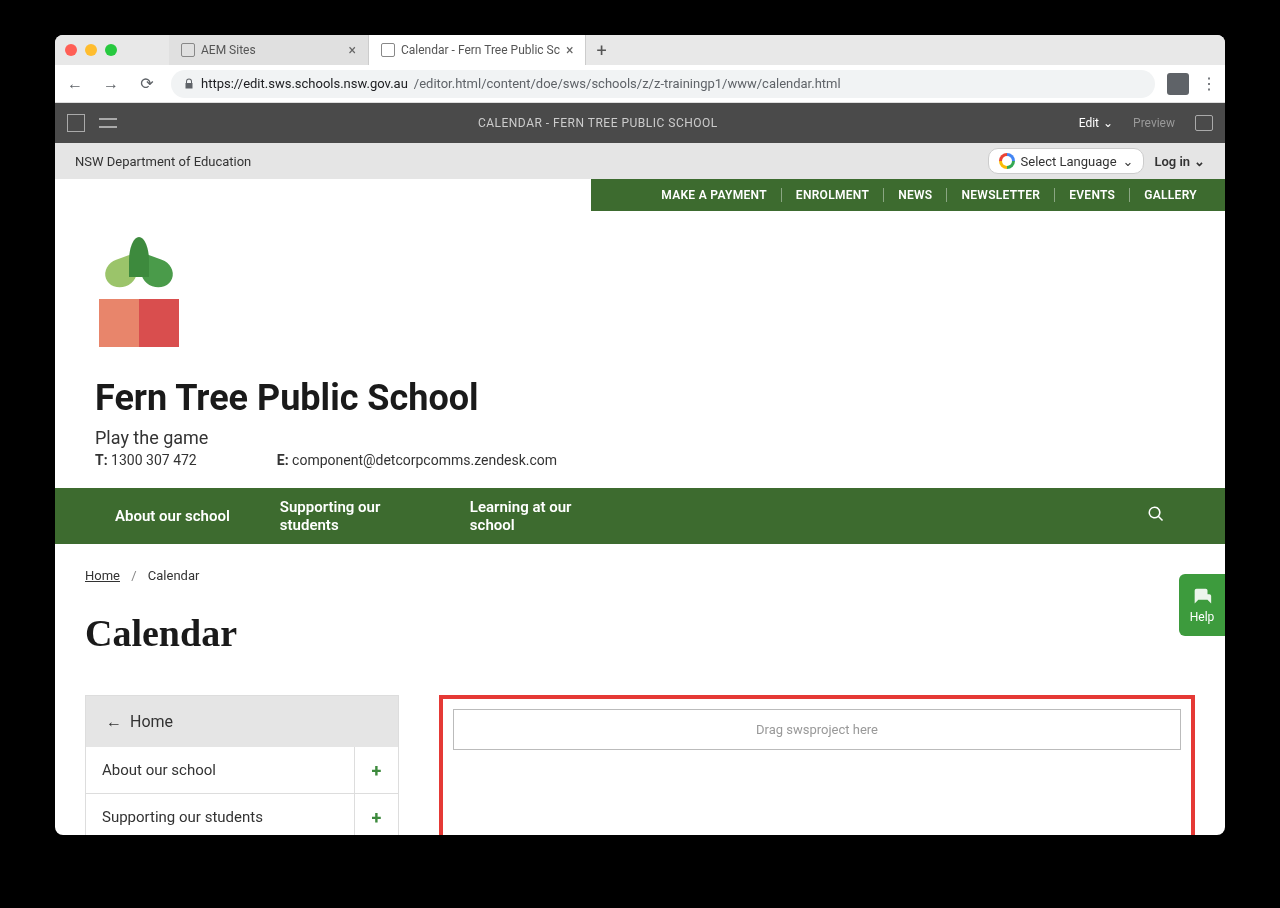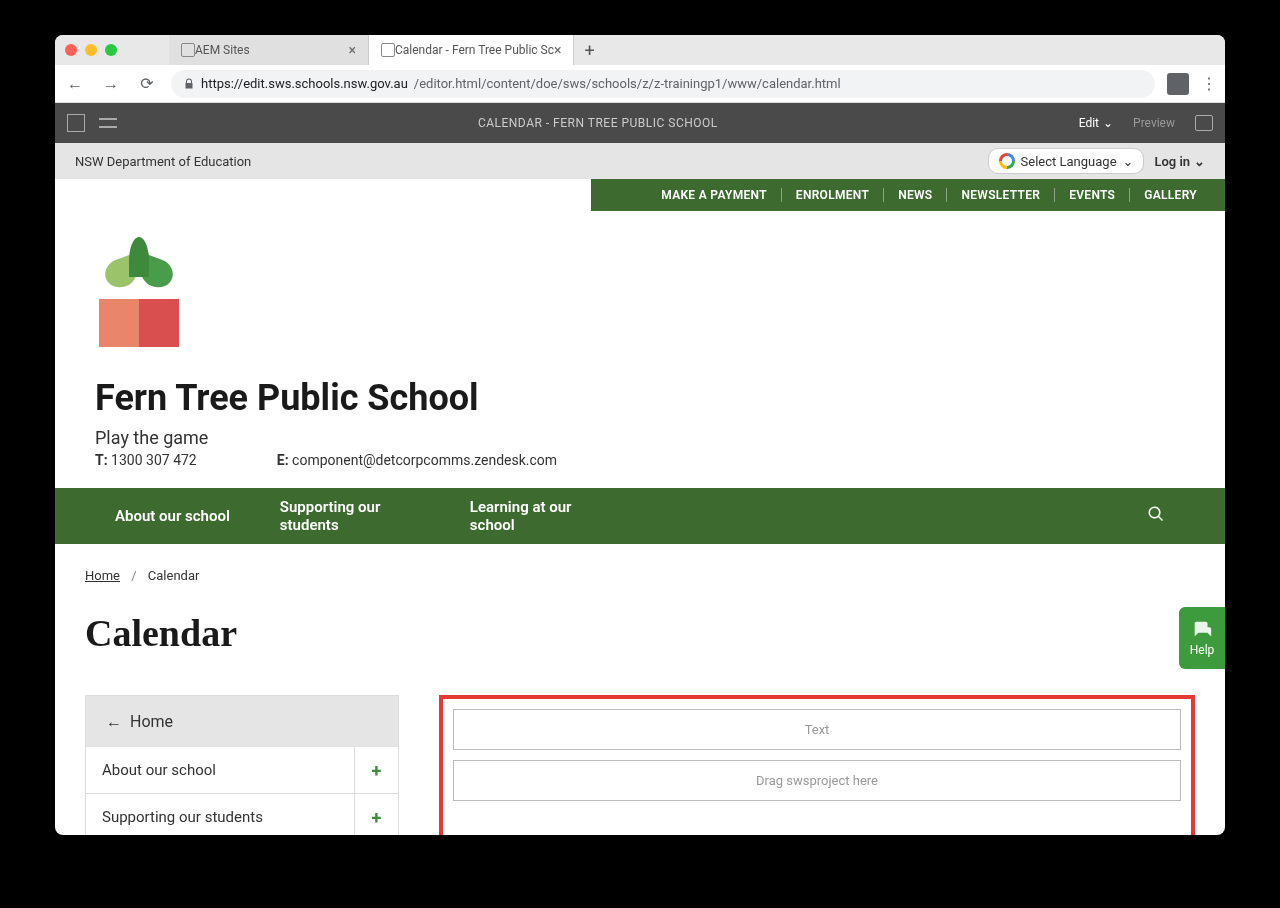--- a/index.html
+++ b/index.html
@@ -3,21 +3,21 @@
 <meta charset="utf-8">
 <style>
 * { margin: 0; padding: 0; box-sizing: border-box; font-family: -apple-system, BlinkMacSystemFont, "Segoe UI", Roboto, Arial, sans-serif; }
 body { background: #000; width: 1280px; height: 908px; overflow: hidden; }
 .window { position: absolute; left: 55px; top: 35px; width: 1170px; height: 800px; background: #fff; border-radius: 8px; overflow: hidden; box-shadow: 0 10px 40px rgba(0,0,0,.5); }
 .titlebar { height: 30px; background: #e8e8e8; display: flex; align-items: center; padding: 0 10px; }
 .traffic { display: flex; gap: 8px; margin-right: 12px; }
 .traffic span { width: 12px; height: 12px; border-radius: 50%; display: inline-block; }
 .tl-red { background: #ff5f56; } .tl-yellow { background: #ffbd2e; } .tl-green { background: #27c93f; }
 .tabs { display: flex; align-items: stretch; height: 30px; margin-left: 40px; }
-.tab { display: flex; align-items: center; padding: 0 12px; font-size: 12px; color: #555; border-right: 1px solid #ccc; gap: 0; background: #e0e0e0; min-width: 200px; position: relative; }
+.tab { display: flex; align-items: center; padding: 0 12px; font-size: 12px; color: #555; border-right: 1px solid #ccc; gap: 6px; background: #e0e0e0; min-width: 200px; position: relative; }
 .tab.active { background: #fff; }
 .tab .page-icon { width: 14px; height: 14px; border: 1px solid #888; border-radius: 2px; position: relative; }
 .tab .close-x { margin-left: auto; color: #666; font-size: 14px; }
 .newtab { width: 30px; display: flex; align-items: center; justify-content: center; color: #555; font-size: 18px; }
 .urlbar { height: 38px; background: #fff; border-bottom: 1px solid #ddd; display: flex; align-items: center; padding: 0 8px; gap: 12px; }
 .navbtn { color: #5f6368; font-size: 16px; width: 24px; text-align: center; }
 .url-field { flex: 1; background: #f1f3f4; border-radius: 16px; height: 28px; display: flex; align-items: center; padding: 0 12px; font-size: 13px; color: #5f6368; gap: 6px; }
 .lock { width: 12px; height: 12px; }
 .url-host { color: #202124; }
 .url-path { color: #5f6368; }
@@ -68,21 +68,21 @@
 .content { padding: 40px 30px 20px; display:flex; gap: 40px; }
 .sidebar { width: 314px; }
 .side-home { background:#e5e5e5; padding: 16px 20px; font-size:16px; color:#333; display:flex; align-items:center; gap:8px; border:1px solid #ddd; border-bottom:none; }
 .side-item { display:flex; align-items:center; border:1px solid #ddd; border-top:none; }
 .side-item .label { flex:1; padding: 14px 16px; font-size:15px; color:#333; }
 .side-item .plus { width:44px; text-align:center; color:#3d8a3d; font-size:18px; font-weight:700; border-left:1px solid #ddd; align-self:stretch; display:flex; align-items:center; justify-content:center; }
 .components { flex:1; border: 4px solid #e53935; padding: 10px; }
 .comp-box { border:1px solid #bbb; margin-bottom: 10px; padding: 12px; text-align:center; color:#999; font-size:13px; position:relative; }
 .comp-script { text-align:left; color:#333; font-size:14px; }
 .comp-script .lbl { position:absolute; top:3px; left:50%; transform:translateX(-50%); color:#bbb; font-size:12px; }
-.help-tab { position:absolute; right:0; top:572px; width:46px; height:62px; background:#3d9b3d; border-radius:6px 0 0 6px; display:flex; flex-direction:column; align-items:center; justify-content:center; color:#fff; font-size:12px; gap:2px; }
+.help-tab { position:absolute; right:0; top:539px; width:46px; height:62px; background:#3d9b3d; border-radius:6px 0 0 6px; display:flex; flex-direction:column; align-items:center; justify-content:center; color:#fff; font-size:12px; gap:2px; }
 .help-tab svg { width:22px; height:22px; }
 </style>
 </head>
 <body>
 
 <div class="window">
   <div class="titlebar">
     <div class="traffic">
       <span class="tl-red"></span>
       <span class="tl-yellow"></span>
@@ -218,21 +218,20 @@
         <span class="label">Supporting our students</span>
         <span class="plus">+</span>
       </div>
       <div class="side-item">
         <span class="label">Learning at our school</span>
         <span class="plus">+</span>
       </div>
     </div>
 
     <div class="components">
-      <div class="comp-box">Text</div>
       <div class="comp-box">Drag swsproject here</div>
     </div>
   </div>
 
   <div class="help-tab">
     <svg viewBox="0 0 24 24">
         <path fill="#fff" d="M4 3h12a2 2 0 012 2v8a2 2 0 01-2 2H8l-4 4V5a2 2 0 012-2zm4 6h12a2 2 0 012 2v8l-4-4H10a2 2 0 01-2-2z" opacity=".9"></path>
       </svg>
     <span>Help</span>
   </div>

